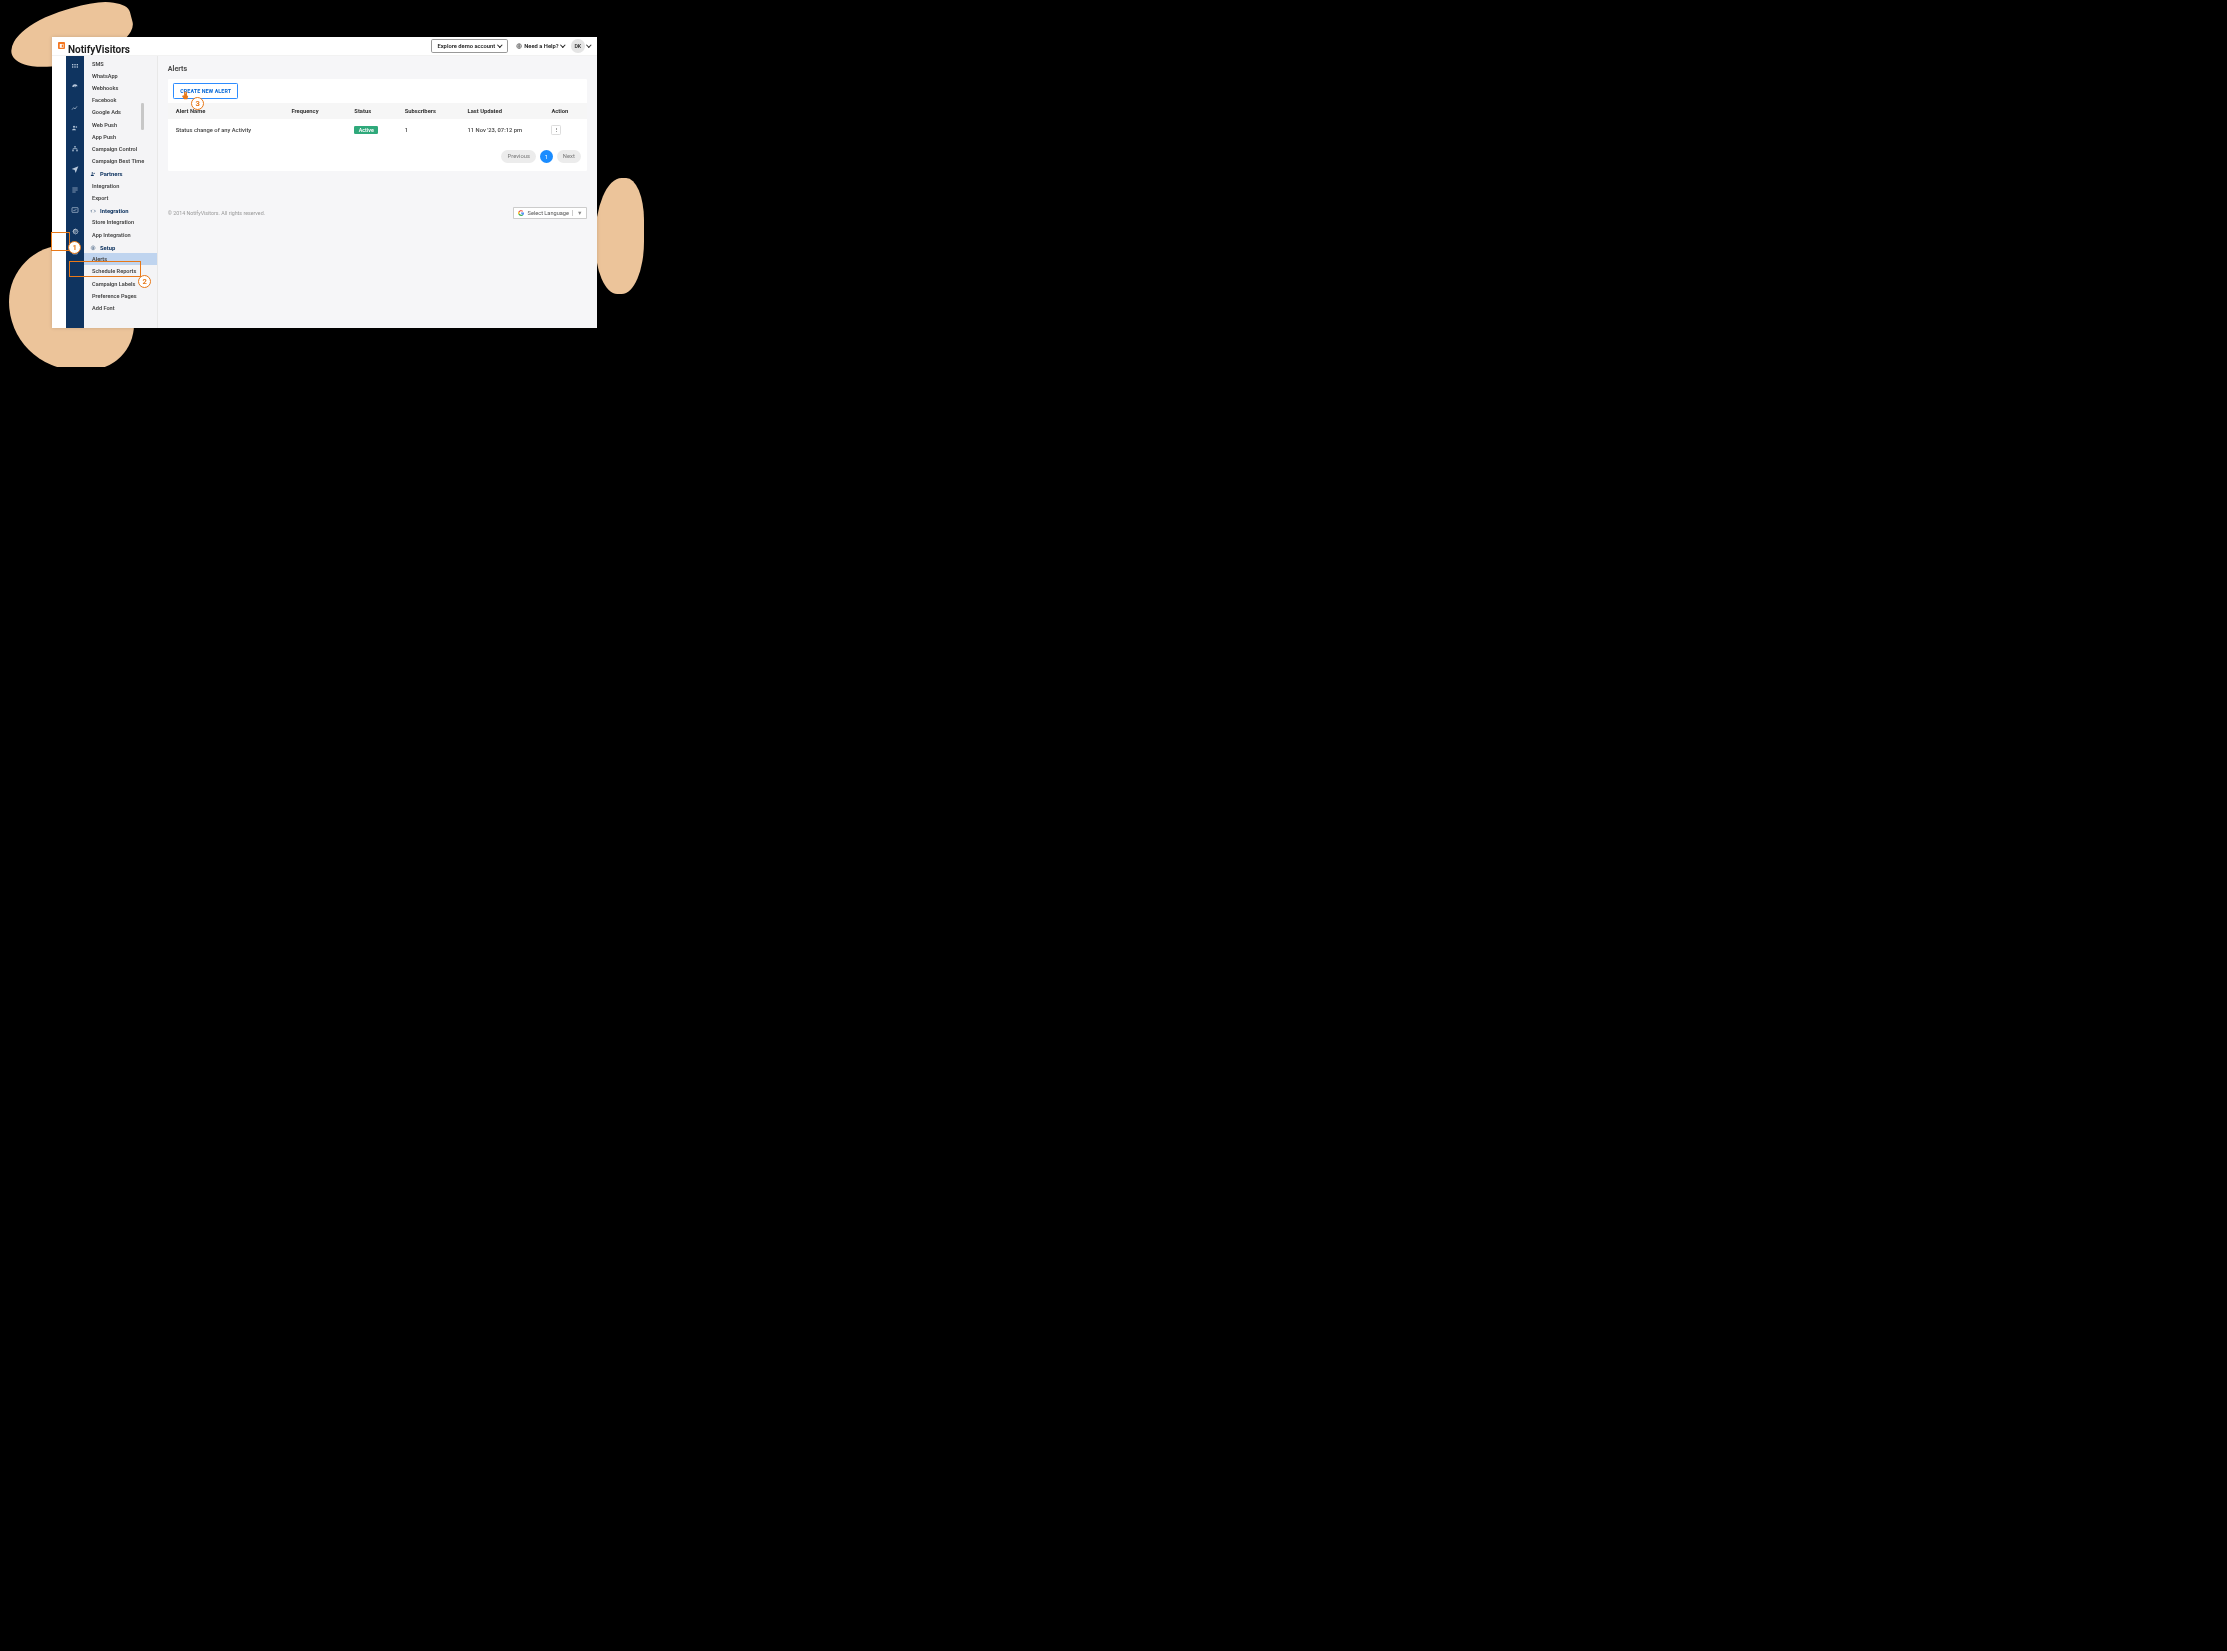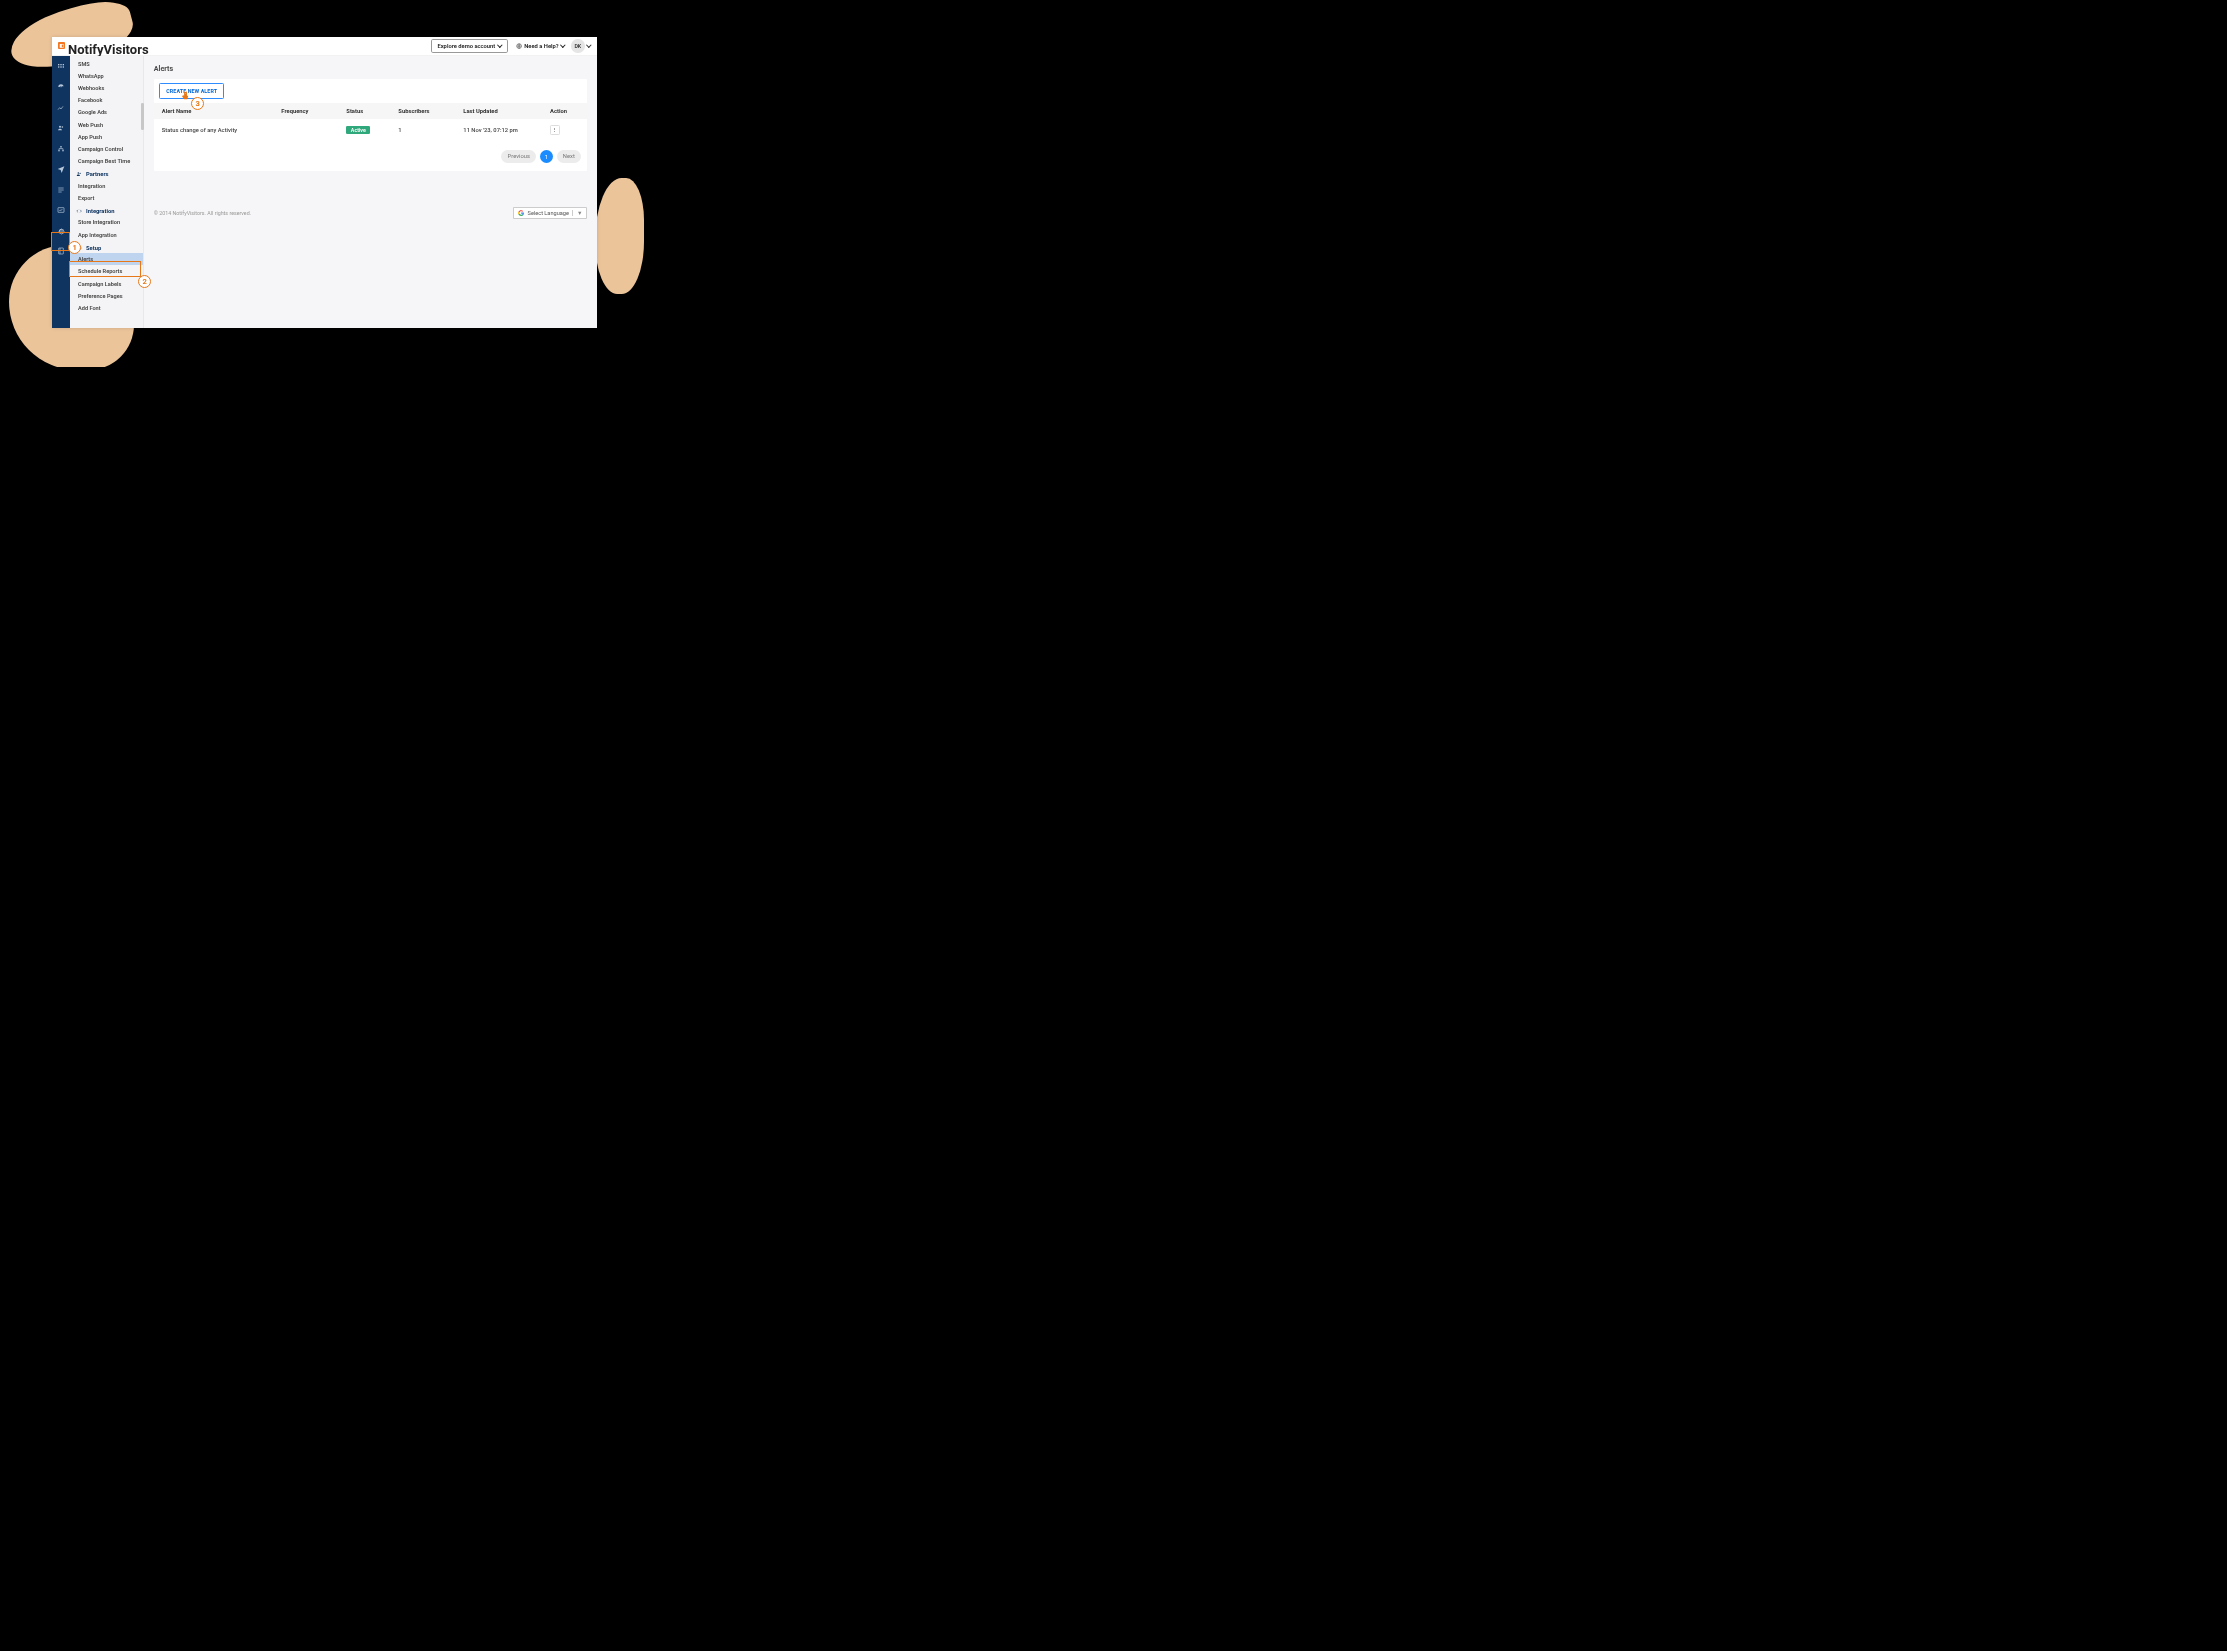--- a/index.html
+++ b/index.html
@@ -9,28 +9,28 @@
 .bg-shape { position: absolute; background: #f9cfa2; opacity: 0.95; }
 .bg-shape-1 { top: 9px; left: 9px; width: 125px; height: 53px; border-radius: 60% 40% 50% 50%; transform: rotate(-15deg); }
 .bg-shape-2 { top: 245px; left: 9px; width: 125px; height: 125px; border-radius: 50% 50% 40% 60%; }
 .bg-shape-3 { top: 178px; right: 9px; width: 49px; height: 116px; border-radius: 60% 40% 50% 50%; }
 
 .app-frame { position: absolute; top: 37px; left: 52px; width: 545px; height: 291px; background: #fff; overflow: hidden; box-shadow: 0 0 3.6px rgba(0,0,0,0.15); }
 
 .topbar { height: 18.7px; display: flex; align-items: center; padding: 0 6.2px; border-bottom: 0.4px solid #f2f2f2; }
 .brand { display: flex; align-items: center; gap: 2.7px; }
 .brand-icon { width: 7.1px; height: 7.1px; background: #f47721; border-radius: 0.9px; display: flex; align-items: center; justify-content: center; color: #fff; font-size: 4.5px; font-weight: bold; }
-.brand-text { font-weight: 700; font-size: 13px; color: #222; margin-top: 7px; }
+.brand-text { font-weight: 700; font-size: 10px; color: #222; margin-top: 7px; }
 .topbar-spacer { flex: 1; }
 .explore-btn { border: 0.4px solid #999; border-radius: 1.8px; padding: 2.7px 5.3px; font-size: 5.8px; font-weight: 600; color: #222; display: flex; align-items: center; gap: 2.7px; cursor: pointer; }
 .help-link { margin-left: 8px; display: flex; align-items: center; gap: 2.2px; font-size: 5.8px; font-weight: 600; color: #222; cursor: pointer; }
 .avatar { margin-left: 6.7px; width: 13.4px; height: 13.4px; border-radius: 50%; background: #e5e5e5; display: flex; align-items: center; justify-content: center; font-size: 5.3px; font-weight: 600; color: #333; }
 .chevron-down { width: 3.6px; height: 3.6px; border-right: 0.9px solid currentColor; border-bottom: 0.9px solid currentColor; transform: rotate(45deg); margin-top: -1.3px; }
 
-.main-layout { display: flex; height: calc(100% - 18.7px); }
+.main-layout { display: flex; height: calc(100% - 18.7px); padding-left: 14px; }
 
 .icon-rail { width: 18px; background: #0f3460; display: flex; flex-direction: column; align-items: center; padding-top: 7.1px; gap: 12.5px; }
 .rail-icon { width: 8px; height: 8px; color: #b8c8db; display: flex; align-items: center; justify-content: center; cursor: pointer; position: relative; }
 .rail-icon svg { width: 100%; height: 100%; }
 .rail-icon.active { color: #fff; }
 
 .submenu { width: 74px; background: #f4f4f6; border-right: 0.4px solid #e8e8e8; overflow-y: auto; padding: 1.8px 0; }
 .submenu-item { padding: 3.1px 8px; font-size: 5.6px; font-weight: 600; color: #444; cursor: pointer; }
 .submenu-item.selected { background: #bfd4ef; }
 .submenu-header { padding: 4px 6.2px 2.2px; font-size: 5.8px; font-weight: 700; color: #0f3460; display: flex; align-items: center; gap: 3.6px; }

